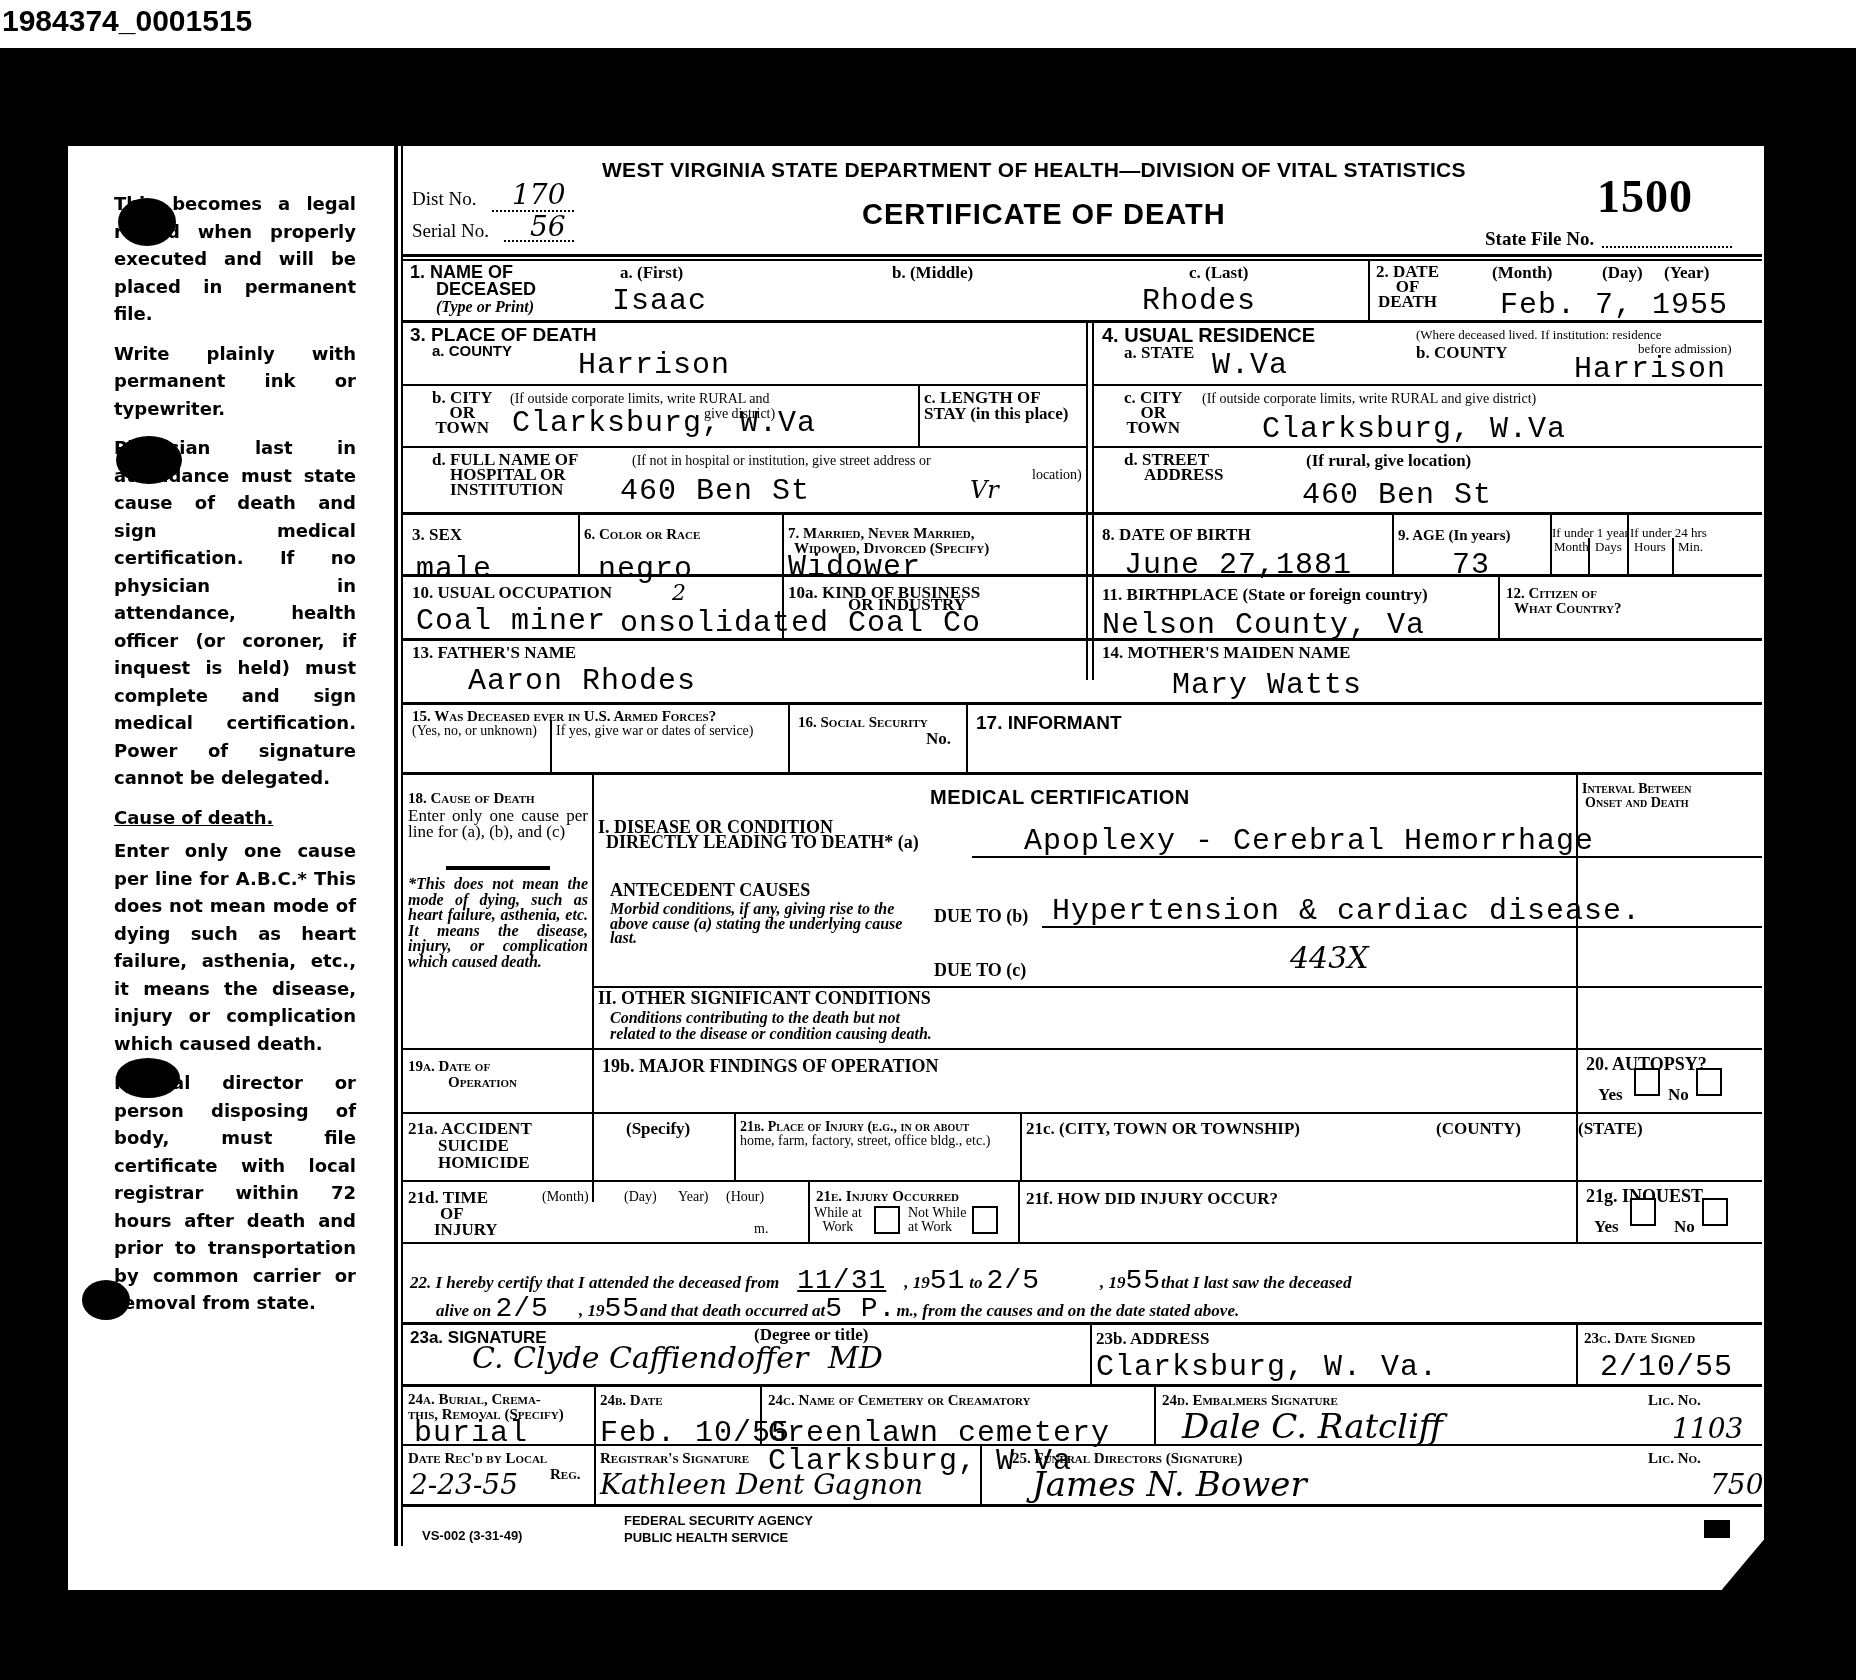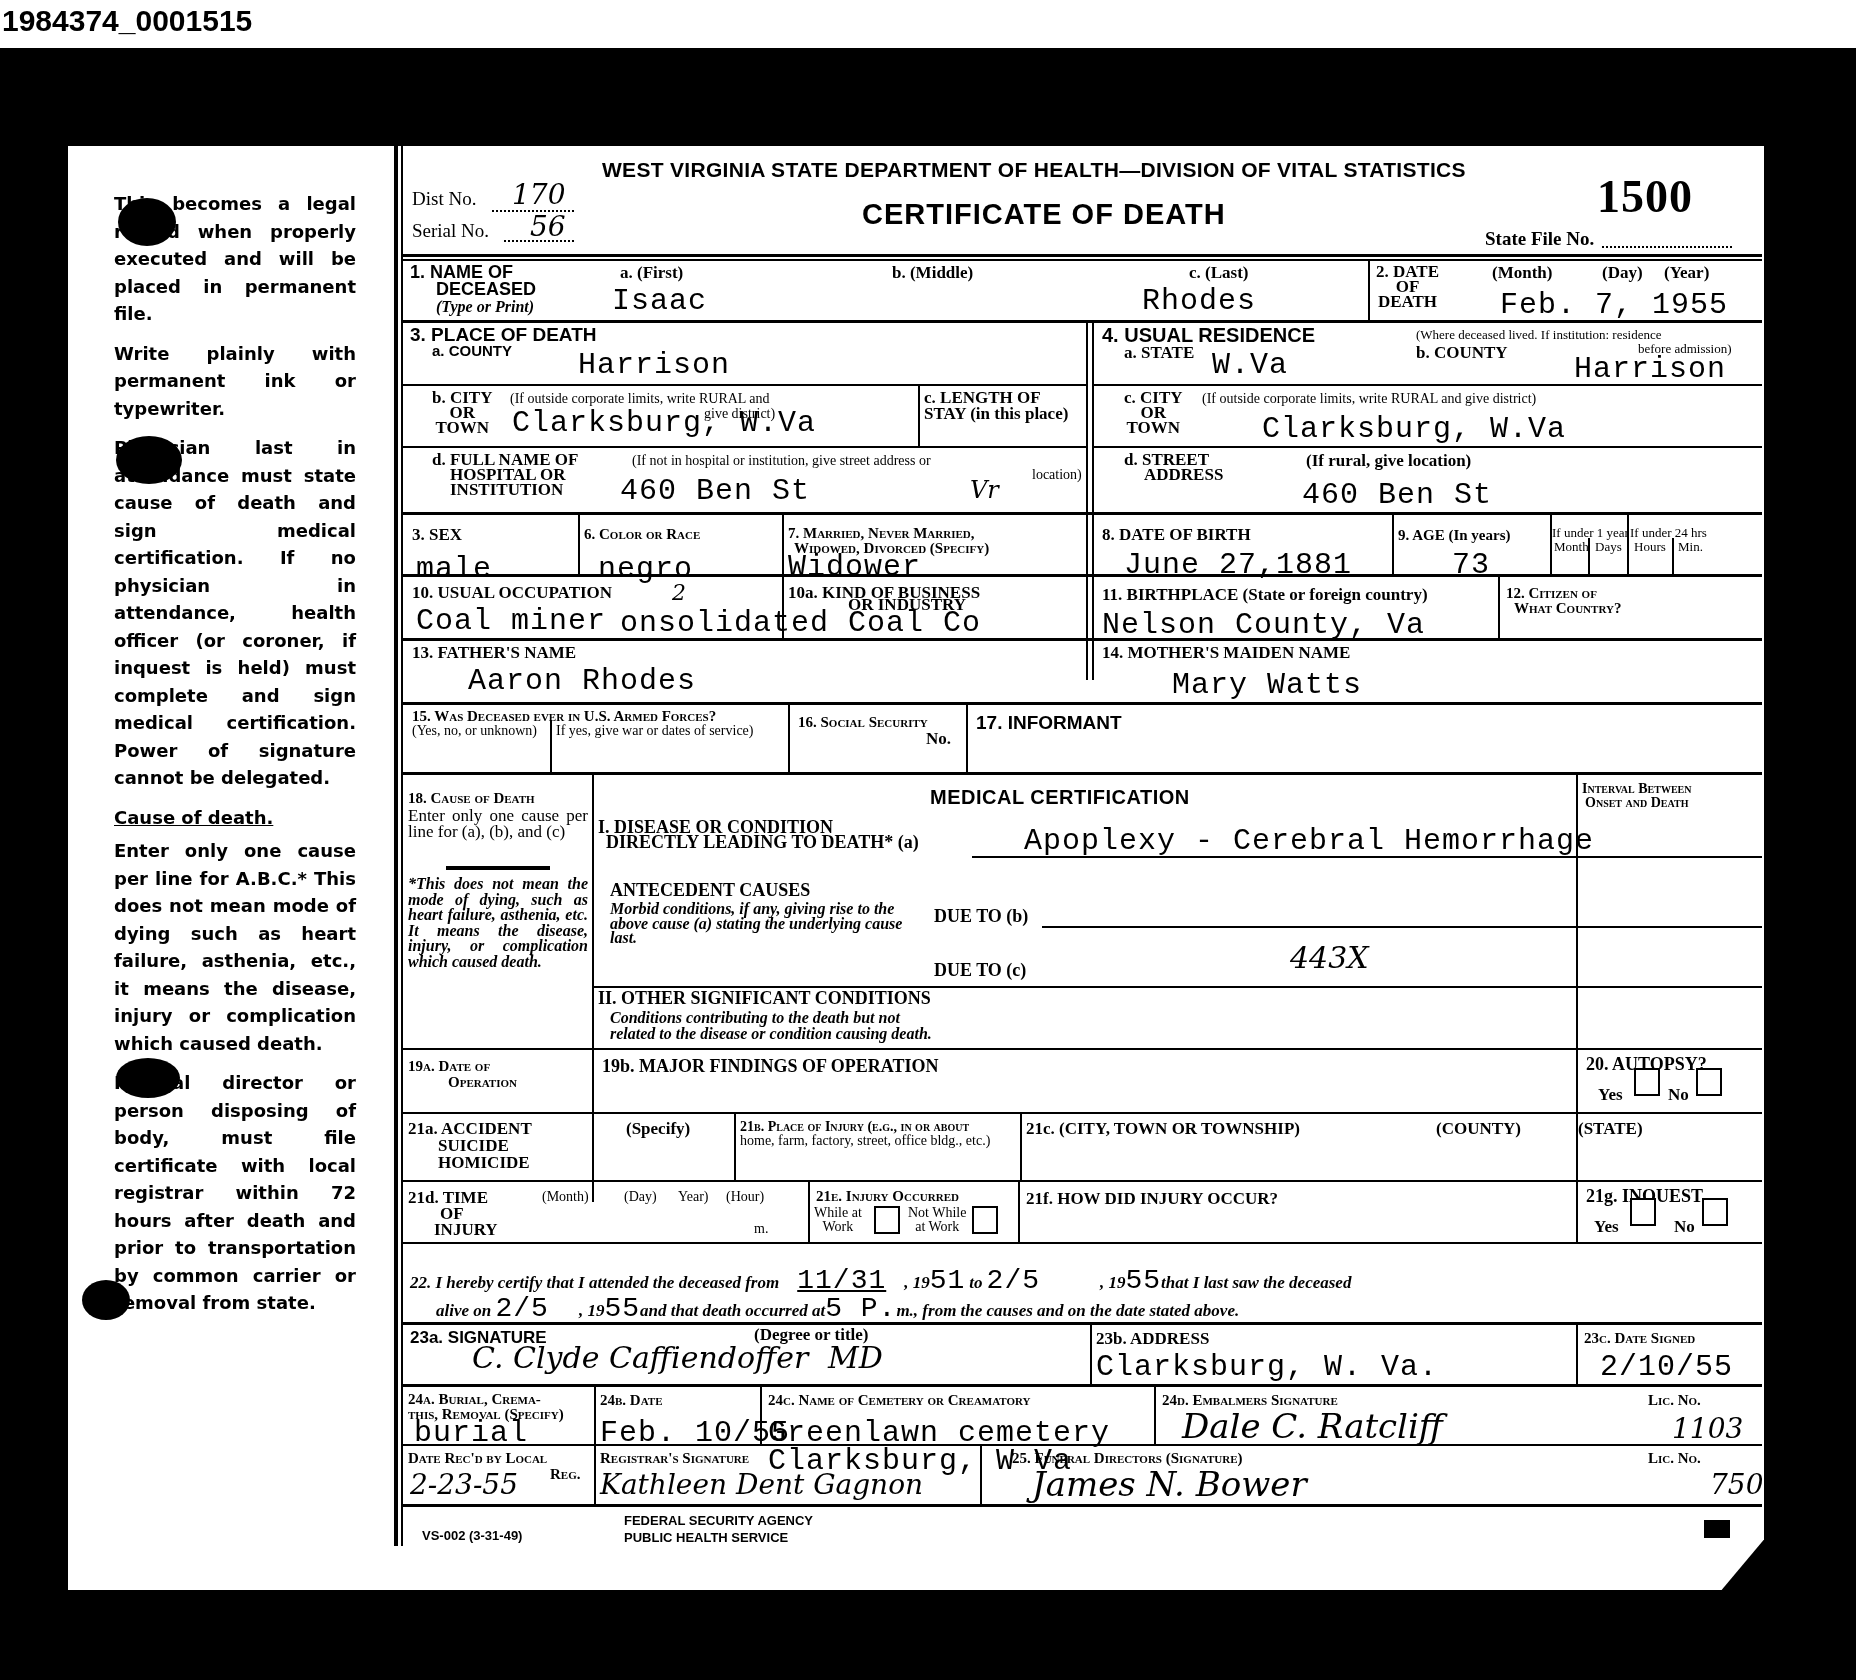--- a/index.html
+++ b/index.html
@@ -226,20 +226,21 @@
   </div>
   <div class="abs lbl" style="left:196px;top:670px;line-height:15px;font-size:18px;">
     <div>I. DISEASE OR CONDITION</div>
       <div style="padding-left:8px">DIRECTLY LEADING TO DEATH* (a)</div>
   </div>
   <div class="abs typed" style="left:622px;top:676px;">Apoplexy - Cerebral Hemorrhage</div>
   <div class="hl thin" style="left:570px;top:706px;width:790px;"></div>
   <div class="abs lbl" style="left:208px;top:732px;font-size:18px;">ANTECEDENT CAUSES</div>
   <div class="abs" style="left:208px;top:752px;width:310px;font-size:16px;line-height:14.5px;font-family:'Liberation Serif',serif;font-style:italic;font-weight:bold;">Morbid conditions, if any, giving rise to the above cause (a) stating the underlying cause last.</div>
   <div class="abs lbl" style="left:532px;top:758px;font-size:18px;">DUE TO (b)</div>
+  <div class="abs typed" style="left:650px;top:746px;">Hypertension &amp; cardiac disease.</div>
   <div class="hl thin" style="left:640px;top:776px;width:720px;"></div>
   <div class="abs lbl" style="left:532px;top:812px;font-size:18px;">DUE TO (c)</div>
   <div class="abs hand" style="left:888px;top:790px;font-size:30px;">443X</div>
   <div class="hl thin" style="left:190px;top:836px;width:1170px;"></div>
   <div class="abs lbl" style="left:196px;top:840px;font-size:18px;">II. OTHER SIGNIFICANT CONDITIONS</div>
   <div class="abs" style="left:208px;top:860px;font-size:16px;line-height:16px;font-family:'Liberation Serif',serif;font-style:italic;font-weight:bold;">
     <div>Conditions contributing to the death but not</div>
       <div>related to the disease or condition causing death.</div>
   </div>
   <div class="hl thin" style="left:0;top:898px;width:1360px;"></div>
@@ -283,21 +284,21 @@
   <div class="abs lbl-s" style="left:276px;top:1040px;">Year)</div>
   <div class="abs lbl-s" style="left:324px;top:1040px;">(Hour)</div>
   <div class="abs lbl-s" style="left:352px;top:1072px;">m.</div>
   <div class="vl" style="left:406px;top:1030px;height:62px;"></div>
   <div class="abs lbl-sc" style="left:414px;top:1038px;">21e. Injury Occurred</div>
   <div class="abs lbl-s" style="left:412px;top:1056px;text-align:center;line-height:14px;">
     <div>While at</div>
       <div>Work</div>
   </div>
   <div class="cb" style="left:472px;top:1056px;"></div>
-  <div class="abs lbl-s" style="left:506px;top:1056px;text-align:center;line-height:14px;">
+  <div class="abs lbl-s" style="left:506px;top:1056px;text-align:left;line-height:14px;">
     <div>Not While</div>
       <div>at Work</div>
   </div>
   <div class="cb" style="left:570px;top:1056px;"></div>
   <div class="vl" style="left:616px;top:1030px;height:62px;"></div>
   <div class="abs lbl" style="left:624px;top:1040px;">21f. HOW DID INJURY OCCUR?</div>
   <div class="vl" style="left:1174px;top:1030px;height:62px;"></div>
   <div class="abs lbl" style="left:1184px;top:1038px;font-size:18px;">21g. INQUEST</div>
   <div class="abs lbl" style="left:1192px;top:1068px;">Yes</div>
   <div class="cb" style="left:1228px;top:1048px;"></div>

